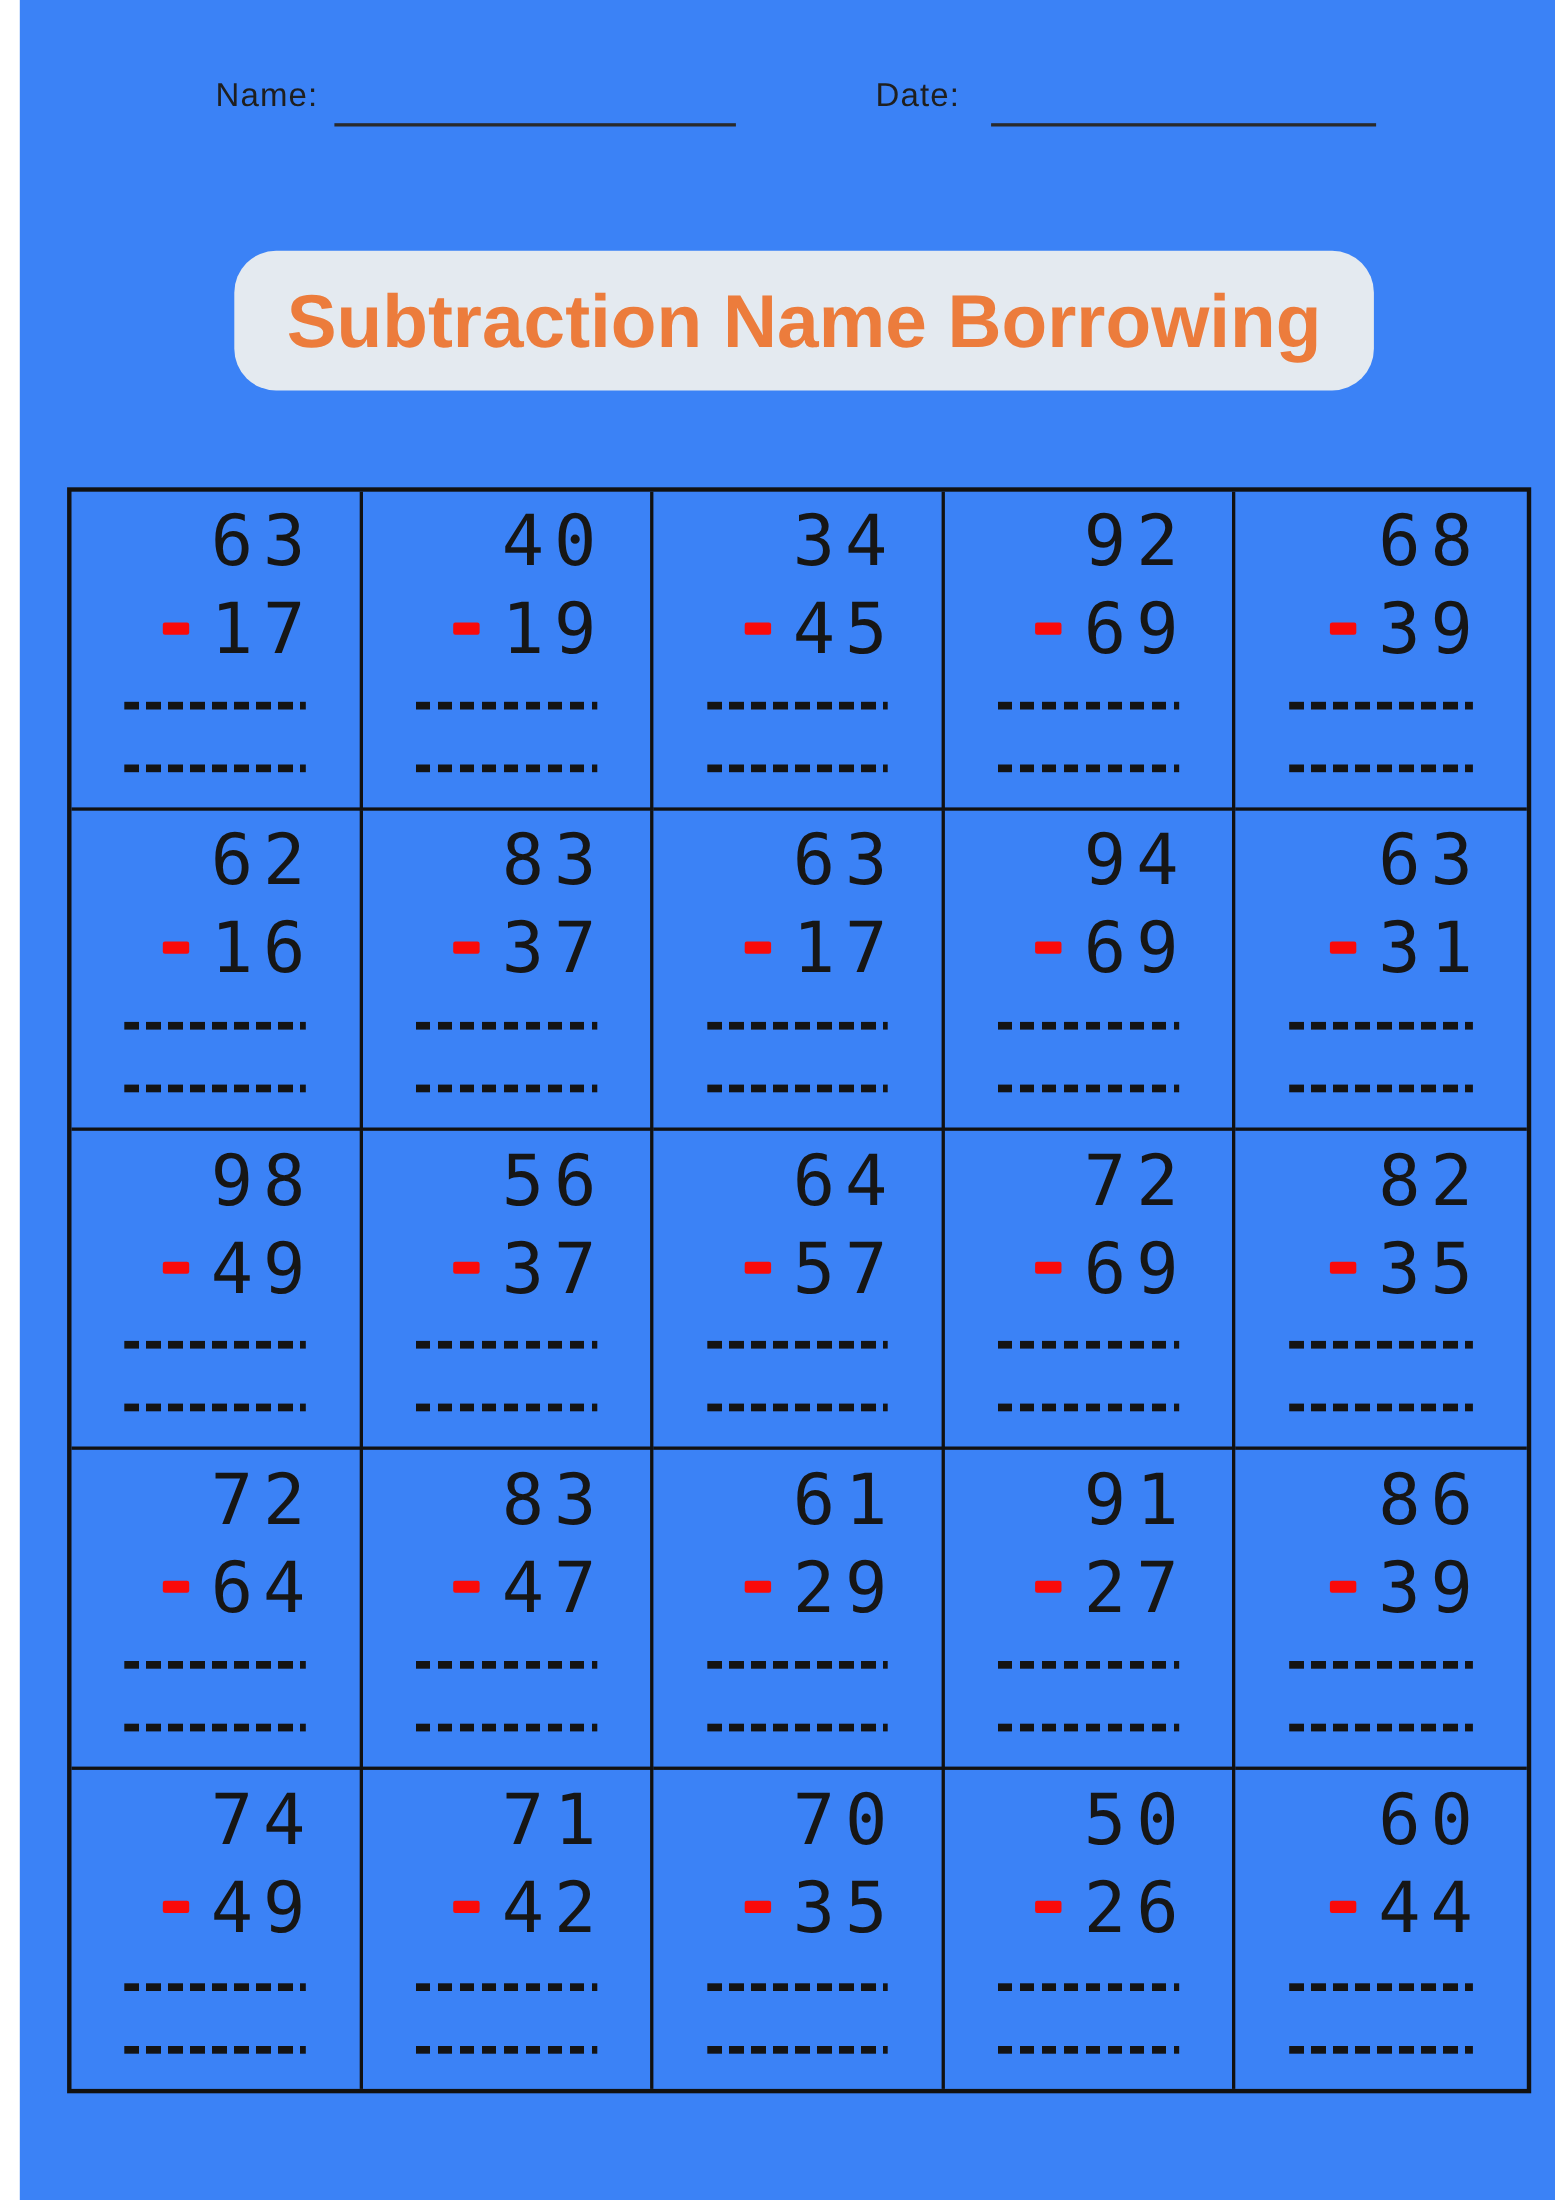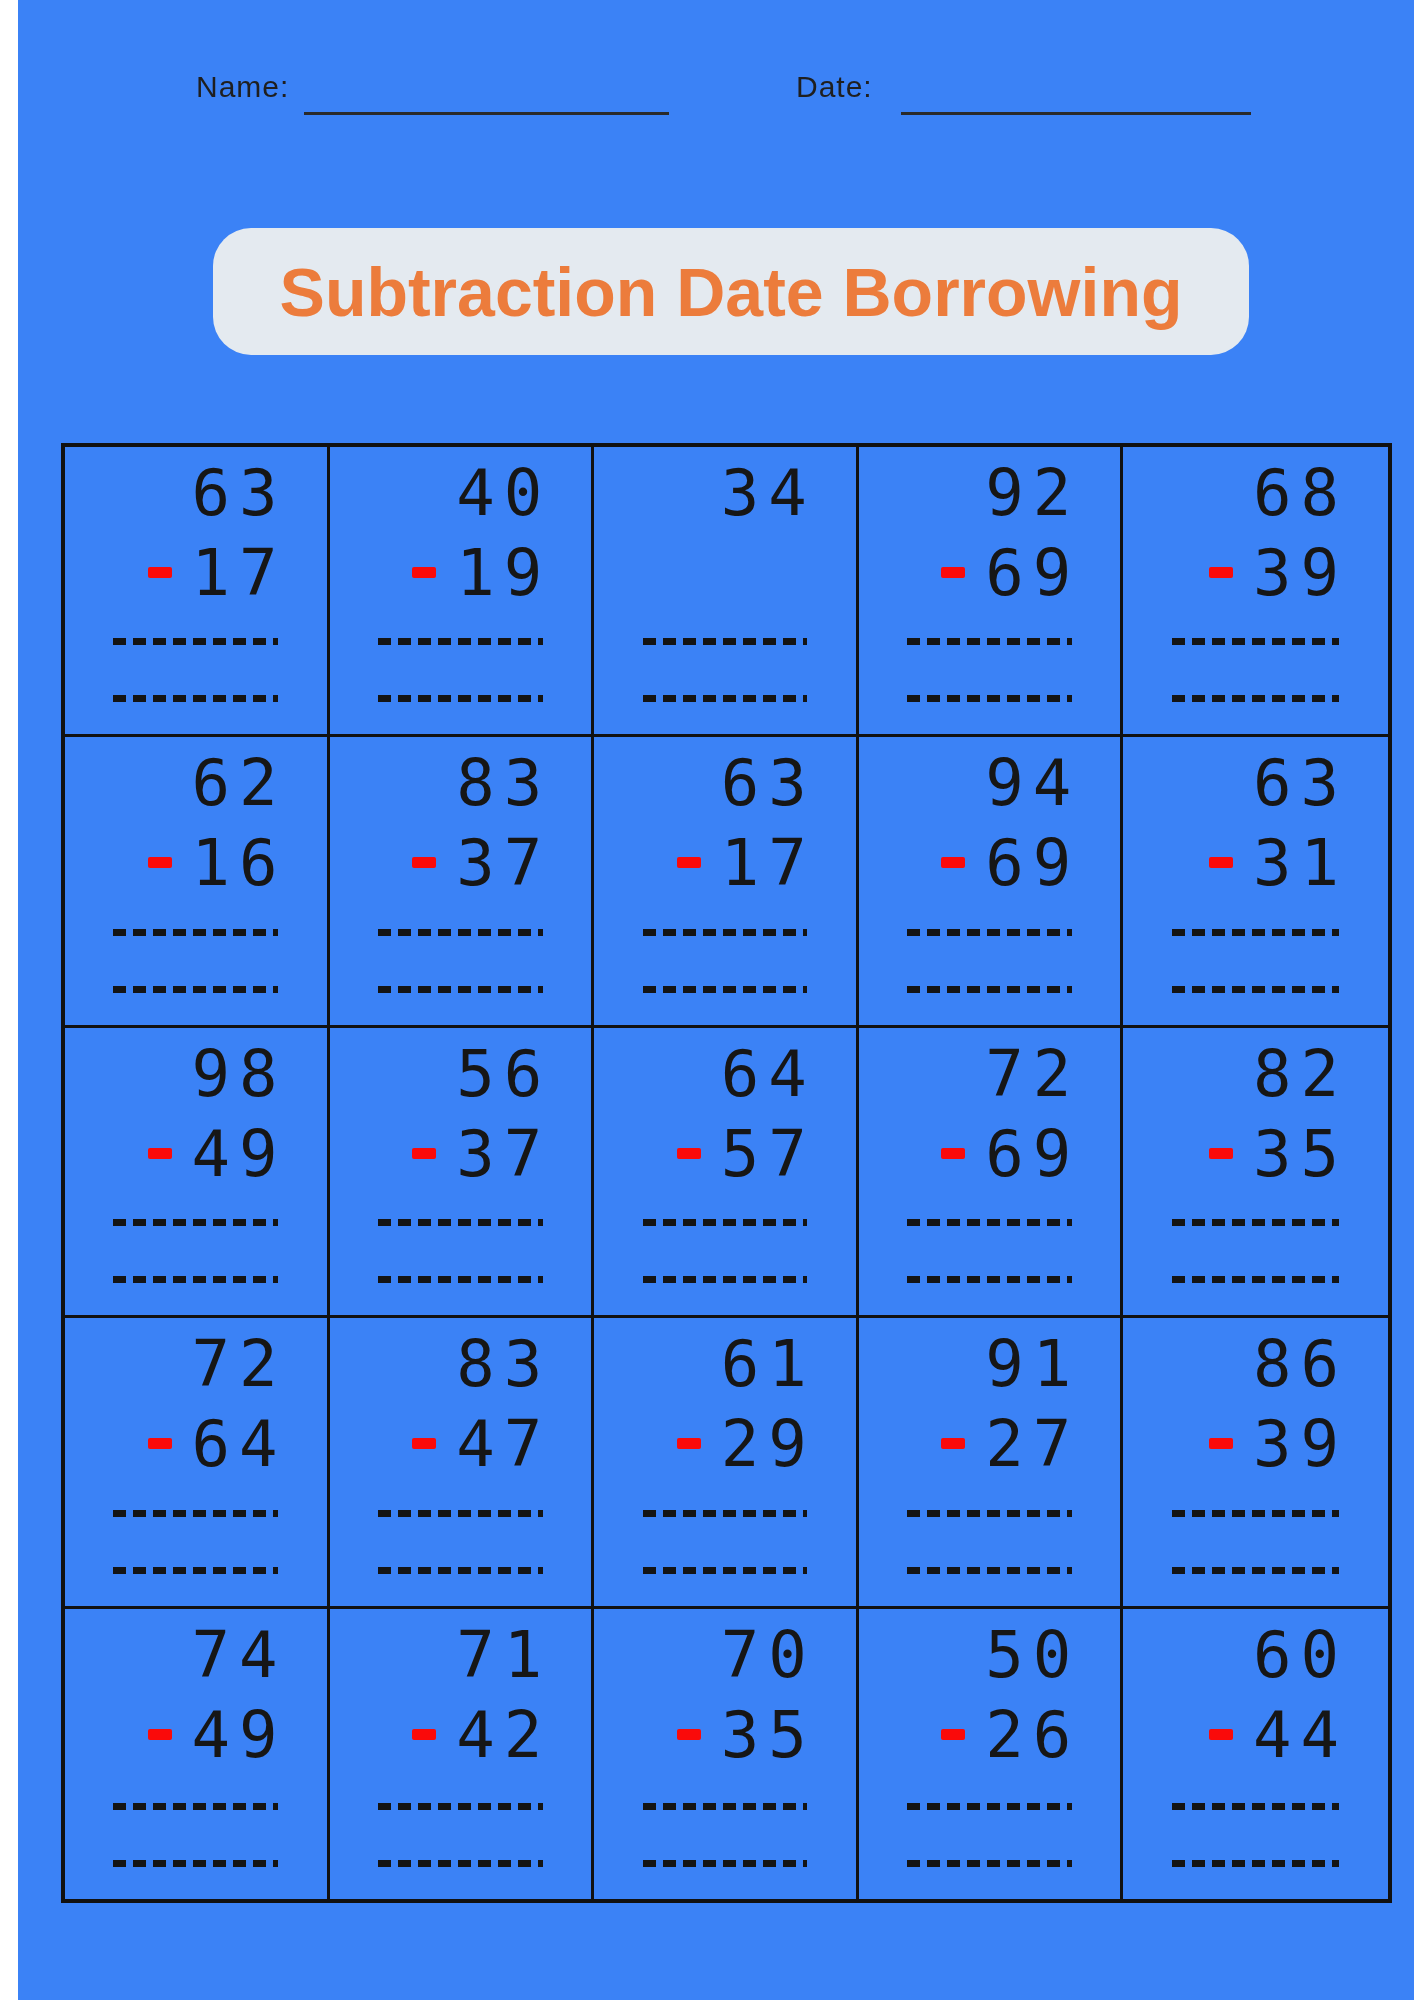--- a/index.html
+++ b/index.html
@@ -96,41 +96,42 @@
 
 <div class="page">
 
   <span class="hdr-label name">Name:</span>
   <div class="hdr-line name"></div>
 
   <span class="hdr-label date">Date:</span>
   <div class="hdr-line date"></div>
 
   <div class="banner">
-    <h1>Subtraction Date Borrowing</h1>
+    <h1>Subtraction Name Borrowing</h1>
   </div>
 
   <div class="grid">
 
     <div class="cell">
       <div class="numline minuend">63</div>
       <div class="numline subtrahend"><span class="minus"></span><span>17</span></div>
       <div class="dash dash1"></div>
       <div class="dash dash2"></div>
     </div>
 
     <div class="cell">
       <div class="numline minuend">40</div>
       <div class="numline subtrahend"><span class="minus"></span><span>19</span></div>
       <div class="dash dash1"></div>
       <div class="dash dash2"></div>
     </div>
 
     <div class="cell">
       <div class="numline minuend">34</div>
+      <div class="numline subtrahend"><span class="minus"></span><span>45</span></div>
       <div class="dash dash1"></div>
       <div class="dash dash2"></div>
     </div>
 
     <div class="cell">
       <div class="numline minuend">92</div>
       <div class="numline subtrahend"><span class="minus"></span><span>69</span></div>
       <div class="dash dash1"></div>
       <div class="dash dash2"></div>
     </div>

